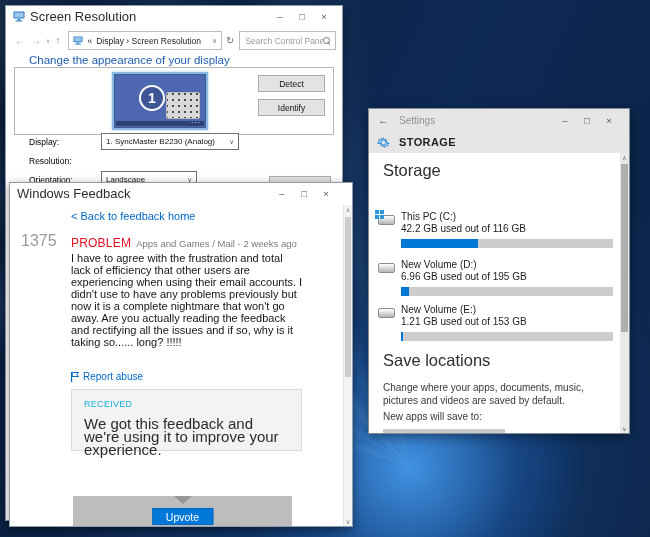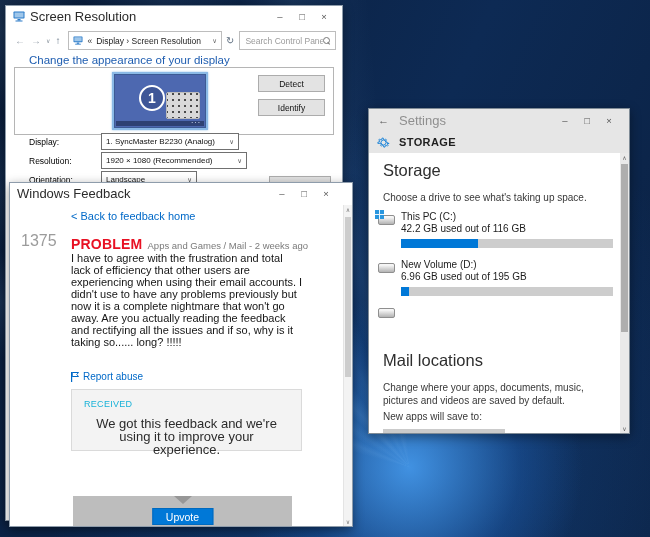--- a/index.html
+++ b/index.html
@@ -65,38 +65,38 @@
   
   #win-fb { left:9px; top:182px; width:344px; height:345px; z-index:3; overflow:hidden; }
   .fb-scroll { position:absolute; top:22px; right:0; bottom:0; width:9px; background:#f3f3f3; border-left:1px solid #e4e4e4; }
   .fb-scroll .sarrow { position:absolute; left:0; right:0; text-align:center; font-size:6px; color:#777; }
   .fb-scroll .sarrow.up { top:1px; } .fb-scroll .sarrow.down { bottom:1px; }
   .fb-scroll .thumb { position:absolute; left:1px; right:1px; top:12px; height:160px; background:#cdcdcd; }
 
   .fb-back { position:absolute; left:61px; top:27px; font-size:11px; color:#0069c8; }
   .fb-votes { position:absolute; left:11px; top:49px; font-size:16px; color:#9b9b9b; }
   .fb-meta { position:absolute; left:61px; top:53px; font-size:9.5px; color:#7a7a7a; }
-  .fb-meta .tag { color:#e81123; font-weight:bold; font-size:14px; margin-right:3px; letter-spacing:.2px; }
+  .fb-meta .tag { color:#e81123; font-weight:normal; font-size:12px; margin-right:3px; letter-spacing:.2px; }
   .fb-body { position:absolute; left:61px; top:69px; width:234px; font-size:11px; line-height:12px; color:#151515; }
   .fb-abuse { position:absolute; left:61px; top:188px; font-size:10px; color:#0069c8; display:flex; align-items:center; gap:4px; }
   .fb-received { position:absolute; left:61px; top:206px; width:231px; height:62px; background:#f3f3f3; border:1px solid #dadada; padding:9px 12px; }
   .fb-received .rcv { font-size:9px; font-weight:normal; color:#18b2d8; letter-spacing:.3px; }
-  .fb-received .rcv-text { margin-top:8px; font-size:13px; line-height:13px; color:#2b2b2b;text-align:center; }
+  .fb-received .rcv-text { margin-top:8px; font-size:15px; line-height:13px; color:#2b2b2b; }
   .fb-input { position:absolute; left:59px; top:285px; width:213px; height:20px; border:1px solid #8f8f8f; padding:0 7px; font-size:10px; color:#444; font-family:inherit; outline:0; }
   .fb-input::placeholder { color:#8a8a8a; }
   .fb-footer { position:absolute; left:63px; top:313px; width:219px; height:31px; background:#bdbdbd; }
   .fb-notch { position:absolute; top:0; left:50%; margin-left:-9px; width:0; height:0; border-left:9px solid transparent; border-right:9px solid transparent; border-top:8px solid #979797; }
   .fb-upvote { position:absolute; left:50%; transform:translateX(-50%); top:12px; height:17px; padding:0 13px; background:#0078d7; border:1px solid #0069be; color:#fff; font-size:10.5px; display:flex; align-items:center; }
 
   
   #win-st { left:368px; top:108px; width:262px; height:326px; z-index:2; overflow:hidden; border-color:#7f8b96; }
   .st-header { position:absolute; top:0; left:0; right:0; height:44px; background:#e6e6e6; }
   .st-titlebar { height:22px; display:flex; align-items:center; padding:0 9px; gap:10px; }
   .st-titlebar .backgl { font-size:11px; color:#555; }
-  .st-titlebar .ttl { font-size:13px; color:#8f8f8f; }
+  .st-titlebar .ttl { font-size:10px; color:#8f8f8f; }
   .st-pagebar { height:22px; display:flex; align-items:center; padding:0 7px; gap:8px; }
   .st-pagebar .pgttl { font-size:11px; font-weight:bold; color:#1f1f1f; letter-spacing:.4px; }
   .st-content { position:absolute; top:44px; left:0; right:10px; bottom:0; background:#fff; }
   .st-h1 { position:absolute; left:14px; font-size:16.5px; color:#2e2e2e; font-weight:normal; }
   .st-sub { position:absolute; left:14px; font-size:10px; color:#383838; line-height:13px; }
   .drive { position:absolute; left:8px; width:238px; }
   .d-icon { position:absolute; left:1px; top:4px; width:17px; height:10px; background:linear-gradient(180deg,#f6f6f6 15%,#b3b3b3); border:1px solid #8f8f8f; border-radius:2px; }
   .win-badge { position:absolute; left:-4px; top:-6px; width:9px; height:9px; background:#2996de;
     background-image: linear-gradient(0deg, transparent 4px, #e9f4fc 4px, #e9f4fc 5px, transparent 5px),
                       linear-gradient(90deg, transparent 4px, #e9f4fc 4px, #e9f4fc 5px, transparent 5px); }
@@ -168,24 +168,20 @@
       <div class="pv-btn" id="btn-identify">Identify</div>
     </div>
 
     <div class="sr-row-label" style="top:131px;">Display:</div>
     <div class="dd" style="top:127px; width:138px;">
       <span>1. SyncMaster B2230 (Analog)</span>
       <span class="caret">∨</span>
     </div>
 
     <div class="sr-row-label" style="top:150px;">Resolution:</div>
-    <div class="dd" style="top:146px; width:146px;">
-      <span>1920 × 1080 (Recommended)</span>
-      <span class="caret">∨</span>
-    </div>
 
     <div class="sr-row-label" style="top:169px;">Orientation:</div>
     <div class="dd" style="top:165px; width:96px;">
       <span>Landscape</span>
       <span class="caret">∨</span>
     </div>
 
     <div class="sr-ghost"></div>
   </div>
 
@@ -247,21 +243,20 @@
       <div class="st-pagebar">
         <svg class="icon-svg" width="15" height="15" viewBox="0 0 24 24">
           <path d="M12 8a4 4 0 100 8 4 4 0 000-8zm9 5.5l-2.2-.4a7 7 0 01-.6 1.5l1.3 1.8-1.4 1.4-1.8-1.3c-.5.3-1 .5-1.5.6l-.4 2.2h-2l-.4-2.2c-.5-.1-1-.3-1.5-.6l-1.8 1.3-1.4-1.4 1.3-1.8c-.3-.5-.5-1-.6-1.5L3 13.5v-2l2.2-.4c.1-.5.3-1 .6-1.5L4.5 7.8l1.4-1.4 1.8 1.3c.5-.3 1-.5 1.5-.6L9.6 5h2l.4 2.2c.5.1 1 .3 1.5.6l1.8-1.3 1.4 1.4-1.3 1.8c.3.5.5 1 .6 1.5l2.2.4v1.9z" fill="none" stroke="#1b83d8" stroke-width="1.5"></path>
         </svg>
         <span class="pgttl">STORAGE</span>
       </div>
     </div>
 
     <div class="st-content">
       <div class="st-h1" style="top:8px;">Storage</div>
-      <div class="st-sub" style="top:38px;">Choose a drive to see what's taking up space.</div>
 
       <div class="drive" style="top:58px;">
         <div class="d-icon">
           <div class="win-badge"></div>
         </div>
         <div class="d-text">
           <div class="d-name">This PC (C:)</div>
           <div class="d-usage">42.2 GB used out of 116 GB</div>
           <div class="d-bar">
             <div class="d-fill" style="width: 36.4%;"></div>
@@ -275,23 +270,30 @@
           <div class="d-name">New Volume (D:)</div>
           <div class="d-usage">6.96 GB used out of 195 GB</div>
           <div class="d-bar">
             <div class="d-fill" style="width: 3.6%;"></div>
           </div>
         </div>
       </div>
 
       <div class="drive" style="top:151px;">
         <div class="d-icon"></div>
-      </div>
-
-      <div class="st-h1" style="top:198px;">Mail locations</div>
+        <div class="d-text">
+          <div class="d-name">New Volume (E:)</div>
+          <div class="d-usage">1.21 GB used out of 153 GB</div>
+          <div class="d-bar">
+            <div class="d-fill" style="width: 0.8%;"></div>
+          </div>
+        </div>
+      </div>
+
+      <div class="st-h1" style="top:198px;">Save locations</div>
       <div class="st-sub" style="top:228px; width:232px;">Change where your apps, documents, music, pictures and videos are saved by default.</div>
       <div class="st-apps-label">New apps will save to:</div>
       <div class="st-dd">
         <span>This PC (C:)</span>
 
       </div>
     </div>
 
     <div class="st-scroll">
       <span class="sarrow up">∧</span>

